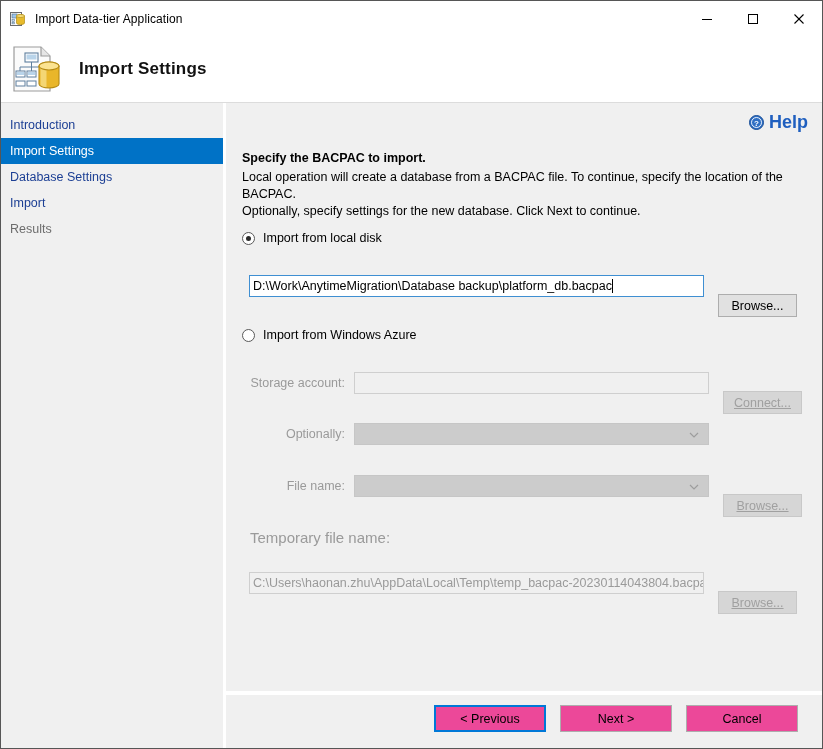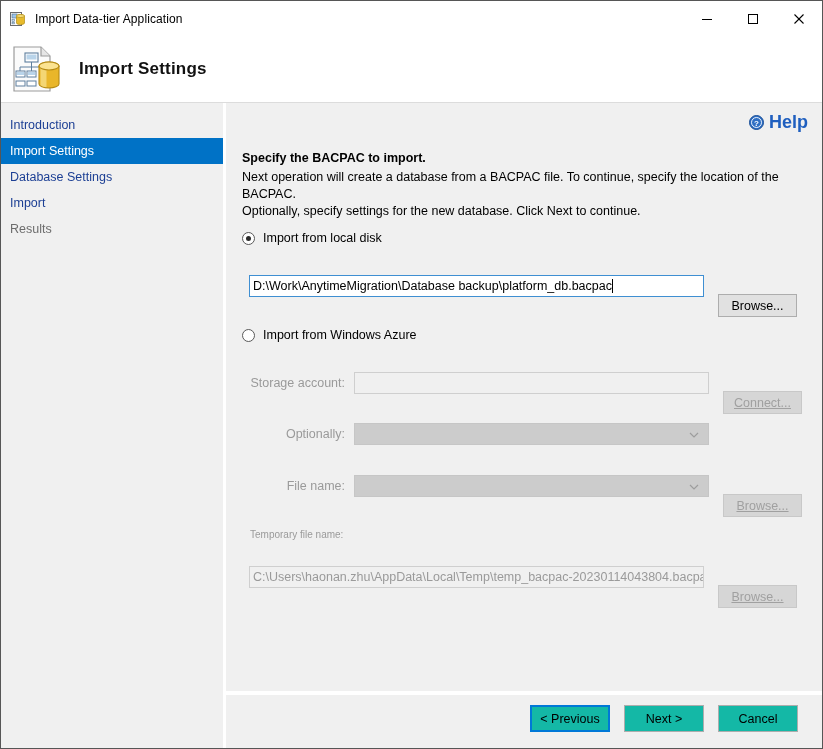--- a/index.html
+++ b/index.html
@@ -283,21 +283,21 @@
     position: relative;
   }
   .dis-combo .chev {
     position: absolute;
     right: 9px;
     top: 8px;
   }
   .gapbtn { margin-left: 14px; }
 
   #temp-label {
-    font-size: 10px;
+    font-size: 15px;
     color: #9a9a9a;
     margin-top: 12px;
     margin-left: 8px;
   }
   #temp-row { display: flex; align-items: center; margin-top: 5px; }
   #temp-input {
     width: 455px;
     height: 22px;
     box-sizing: border-box;
     border: 1px solid #cfcfcf;
@@ -313,25 +313,25 @@
 
   
   #footer-btns {
     position: absolute;
     right: 24px;
     top: 10px;
     display: flex;
     gap: 14px;
   }
   .fbtn {
-    width: 80px;
+    width: 112px;
     height: 27px;
     box-sizing: border-box;
     border: 1px solid #adadad;
-    background: #14b8a6;
+    background: #ec4899;
     display: flex;
     align-items: center;
     justify-content: center;
     font-size: 12.5px;
     color: #000000;
   }
   .fbtn.focused {
     border: 2px solid #0078d7;
   }
 </style>
@@ -421,21 +421,21 @@
             <circle cx="7.5" cy="7.5" r="7" fill="#2f6fc4" stroke="#1b4f96" stroke-width="1"></circle>
             <circle cx="7.5" cy="7.5" r="5" fill="none" stroke="#ffffff" stroke-width="0.9"></circle>
             <text x="7.5" y="11" font-size="8" font-family="Liberation Sans, sans-serif" fill="#ffffff" text-anchor="middle" font-weight="bold">?</text>
           </svg>
           <span id="help-text">Help</span>
         </div>
 
         <div id="form">
 
           <div id="lead">Specify the BACPAC to import.</div>
-          <div class="desc">Next operation will create a database from a BACPAC file. To continue, specify the location of the BACPAC.</div>
+          <div class="desc">Local operation will create a database from a BACPAC file. To continue, specify the location of the BACPAC.</div>
           <div class="desc">Optionally, specify settings for the new database. Click Next to continue.</div>
 
           <div class="radio-row">
             <span class="radio checked"></span>
             <span class="radio-label">Import from local disk</span>
           </div>
 
           <div class="field-row">
             <div id="path-wrap">
               <input id="path-input" class="txt" type="text" value="D:\Work\AnytimeMigration\Database backup\platform_db.bacpac" style="">

